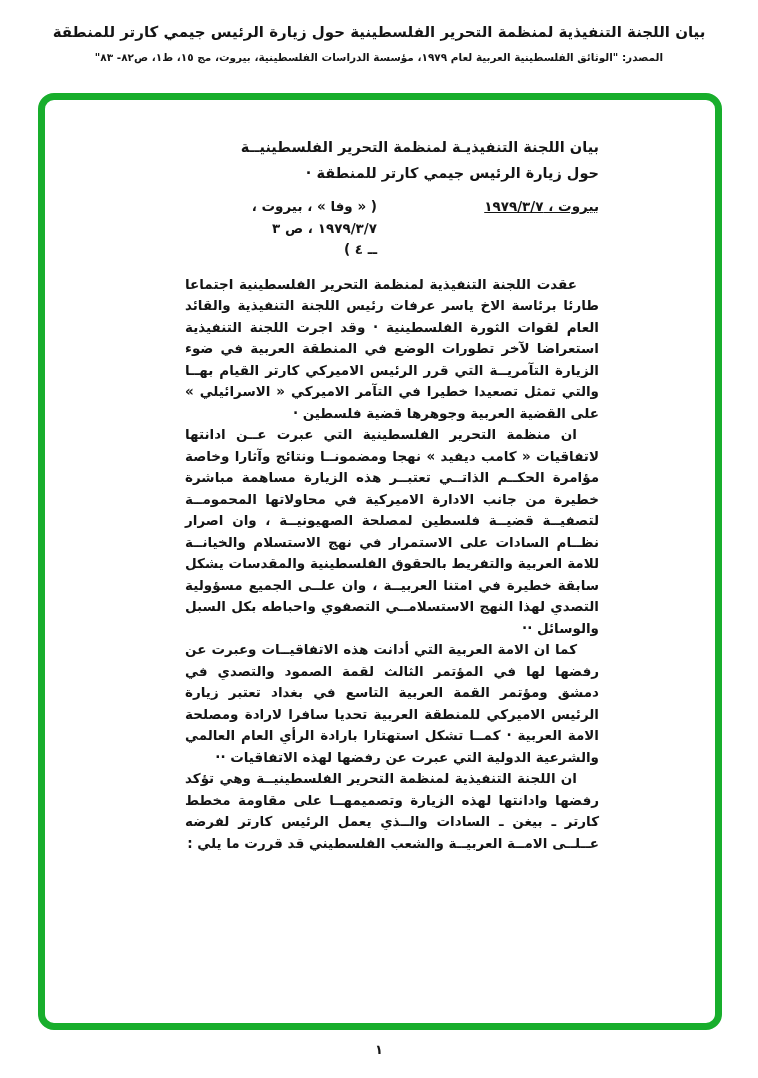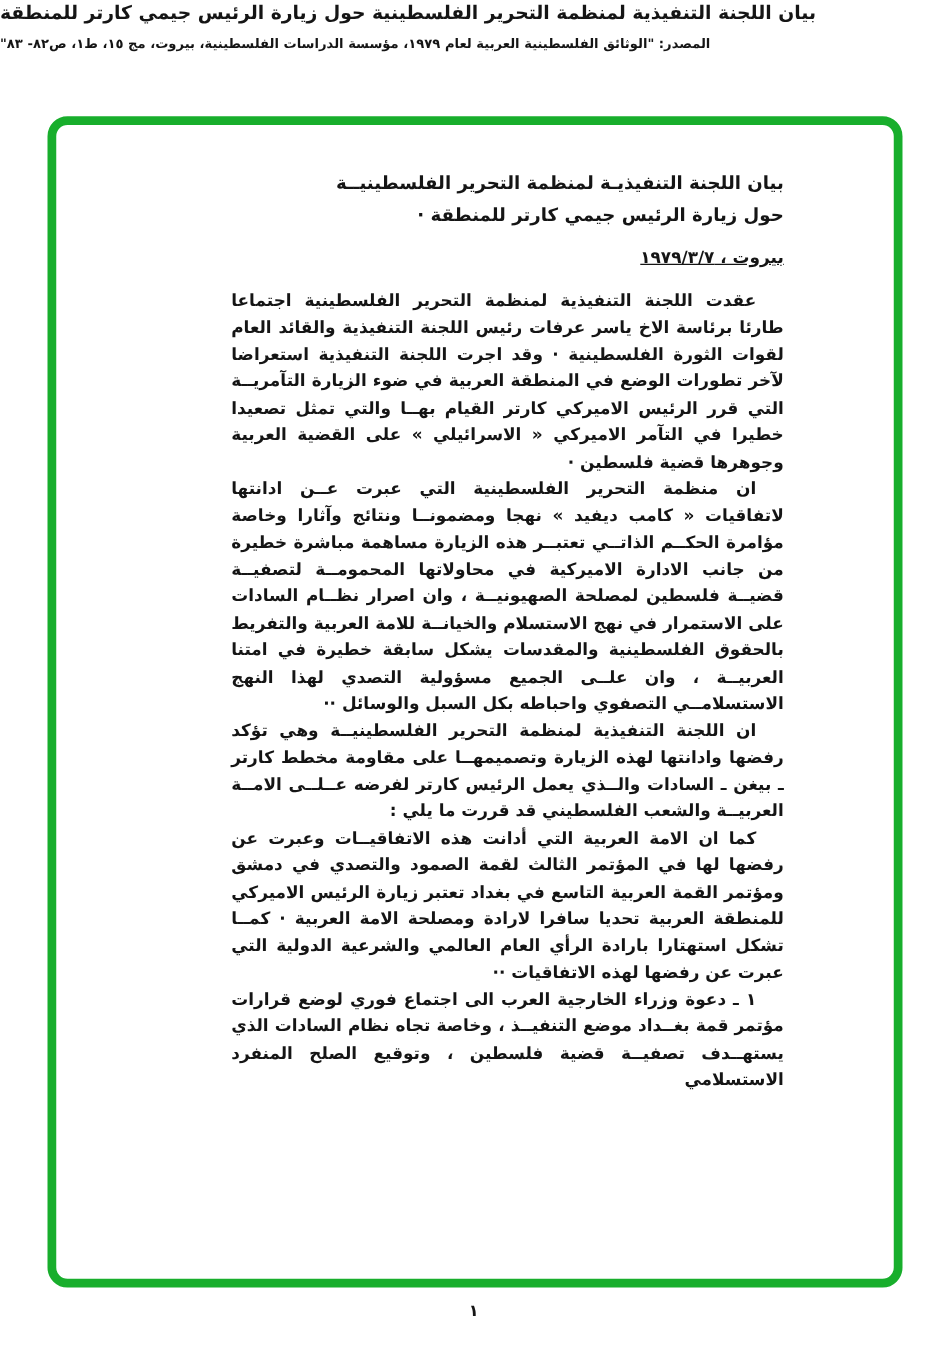--- a/index.html
+++ b/index.html
@@ -7,21 +7,22 @@
     padding: 0;
     background: #ffffff;
     width: 758px;
     height: 1078px;
     position: relative;
     font-family: "DejaVu Sans", sans-serif;
     color: #151515;
     overflow: hidden;
   }
   .page-header {
-    text-align: left;
+    text-align: center;
+    padding-top: 22px;
   }
   .hdr-title {
     font-size: 15px;
     font-weight: bold;
     direction: rtl;
     line-height: 20px;
   }
   .hdr-source {
     font-size: 10.5px;
     font-weight: bold;
@@ -35,21 +36,21 @@
     top: 93px;
     width: 684px;
     height: 937px;
     border: 7px solid #18ae2c;
     border-radius: 16px;
     box-sizing: border-box;
     background: #ffffff;
   }
   .doc-body {
     direction: rtl;
-    padding: 34px 88px 0 140px;
+    padding: 34px 116px 0 140px;
     font-size: 13.5px;
     line-height: 21.5px;
     font-weight: bold;
   }
   .doc-title {
     width: 348px;
     font-size: 14.5px;
     line-height: 26px;
     margin-bottom: 10px;
   }
@@ -98,26 +99,30 @@
 <div class="doc-frame">
   <div class="doc-body">
 
     <div class="doc-title">
       <div class="doc-title-l1">بيان اللجنة التنفيذيـة لمنظمة التحرير الفلسطينيــة</div>
       <div class="doc-title-l2">حول زيارة الرئيس جيمي كارتر للمنطقة ·</div>
     </div>
 
     <div class="dateline">
       <div class="dateline-place">بيروت ، ١٩٧٩/٣/٧</div>
+      <div class="citation">
+        <div>( « وفا » ، بيروت ،</div>
+        <div>١٩٧٩/٣/٧ ، ص ٣</div>
+        <div class="cit-l3">ــ ٤ )</div>
+      </div>
     </div>
 
     <p class="para">عقدت اللجنة التنفيذية لمنظمة التحرير الفلسطينية اجتماعا طارئا برئاسة الاخ ياسر عرفات رئيس اللجنة التنفيذية والقائد العام لقوات الثورة الفلسطينية · وقد اجرت اللجنة التنفيذية استعراضا لآخر تطورات الوضع في المنطقة العربية في ضوء الزيارة التآمريــة التي قرر الرئيس الاميركي كارتر القيام بهــا والتي تمثل تصعيدا خطيرا في التآمر الاميركي « الاسرائيلي » على القضية العربية وجوهرها قضية فلسطين ·</p>
     <p class="para">ان منظمة التحرير الفلسطينية التي عبرت عــن ادانتها لاتفاقيات « كامب ديفيد » نهجا ومضمونــا ونتائج وآثارا وخاصة مؤامرة الحكــم الذاتــي تعتبــر هذه الزيارة مساهمة مباشرة خطيرة من جانب الادارة الاميركية في محاولاتها المحمومــة لتصفيــة قضيــة فلسطين لمصلحة الصهيونيــة ، وان اصرار نظــام السادات على الاستمرار في نهج الاستسلام والخيانــة للامة العربية والتفريط بالحقوق الفلسطينية والمقدسات يشكل سابقة خطيرة في امتنا العربيــة ، وان علــى الجميع مسؤولية التصدي لهذا النهج الاستسلامــي التصفوي واحباطه بكل السبل والوسائل ··</p>
+    <p class="para">كما ان الامة العربية التي أدانت هذه الاتفاقيــات وعبرت عن رفضها لها في المؤتمر الثالث لقمة الصمود والتصدي في دمشق ومؤتمر القمة العربية التاسع في بغداد تعتبر زيارة الرئيس الاميركي للمنطقة العربية تحديا سافرا لارادة ومصلحة الامة العربية · كمــا تشكل استهتارا بارادة الرأي العام العالمي والشرعية الدولية التي عبرت عن رفضها لهذه الاتفاقيات ··</p>
     <p class="para">ان اللجنة التنفيذية لمنظمة التحرير الفلسطينيــة وهي تؤكد رفضها وادانتها لهذه الزيارة وتصميمهــا على مقاومة مخطط كارتر ـ بيغن ـ السادات والــذي يعمل الرئيس كارتر لفرضه عــلــى الامــة العربيــة والشعب الفلسطيني قد قررت ما يلي :</p>
-    <p class="para">كما ان الامة العربية التي أدانت هذه الاتفاقيــات وعبرت عن رفضها لها في المؤتمر الثالث لقمة الصمود والتصدي في دمشق ومؤتمر القمة العربية التاسع في بغداد تعتبر زيارة الرئيس الاميركي للمنطقة العربية تحديا سافرا لارادة ومصلحة الامة العربية · كمــا تشكل استهتارا بارادة الرأي العام العالمي والشرعية الدولية التي عبرت عن رفضها لهذه الاتفاقيات ··</p>
-    <p class="para">١ ـ دعوة وزراء الخارجية العرب الى اجتماع فوري لوضع قرارات مؤتمر قمة بغــداد موضع التنفيــذ ، وخاصة تجاه نظام السادات الذي يستهــدف تصفيــة قضية فلسطين ، وتوقيع الصلح المنفرد الاستسلامي</p>
 
   </div>
 </div>
 
 <footer class="page-footer">
   <span>١</span>
 </footer>
 
 </body></html>

